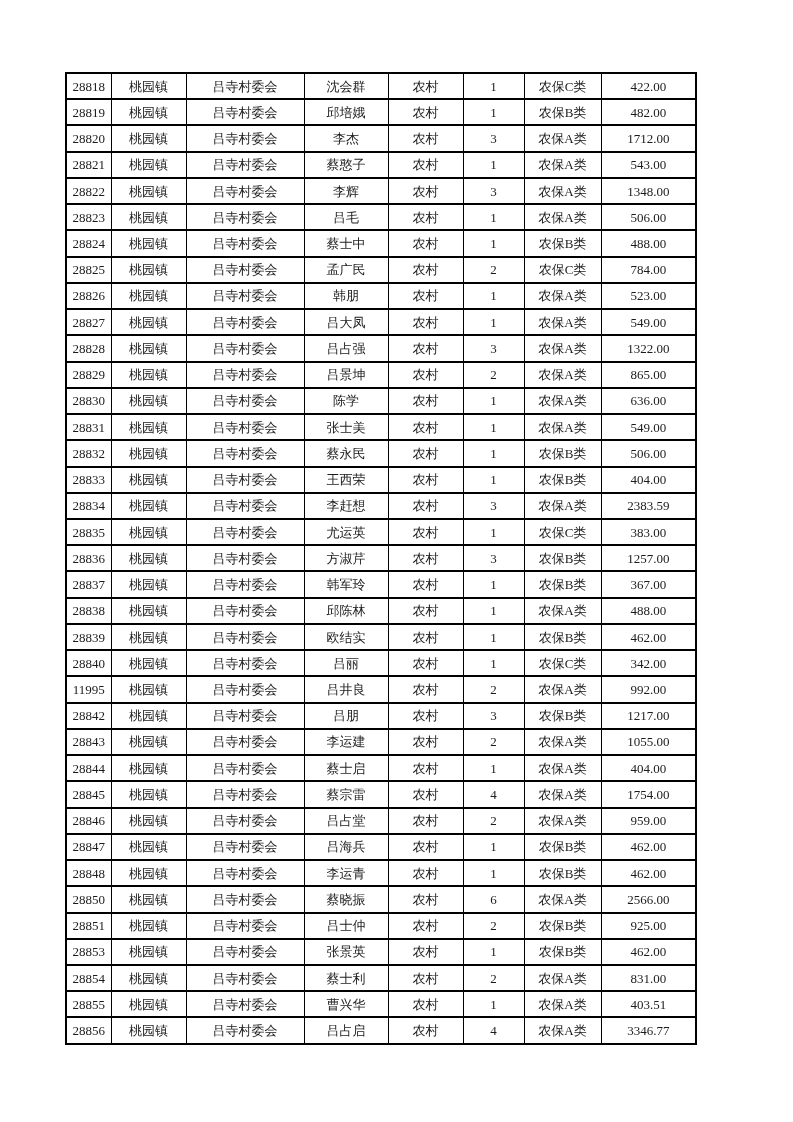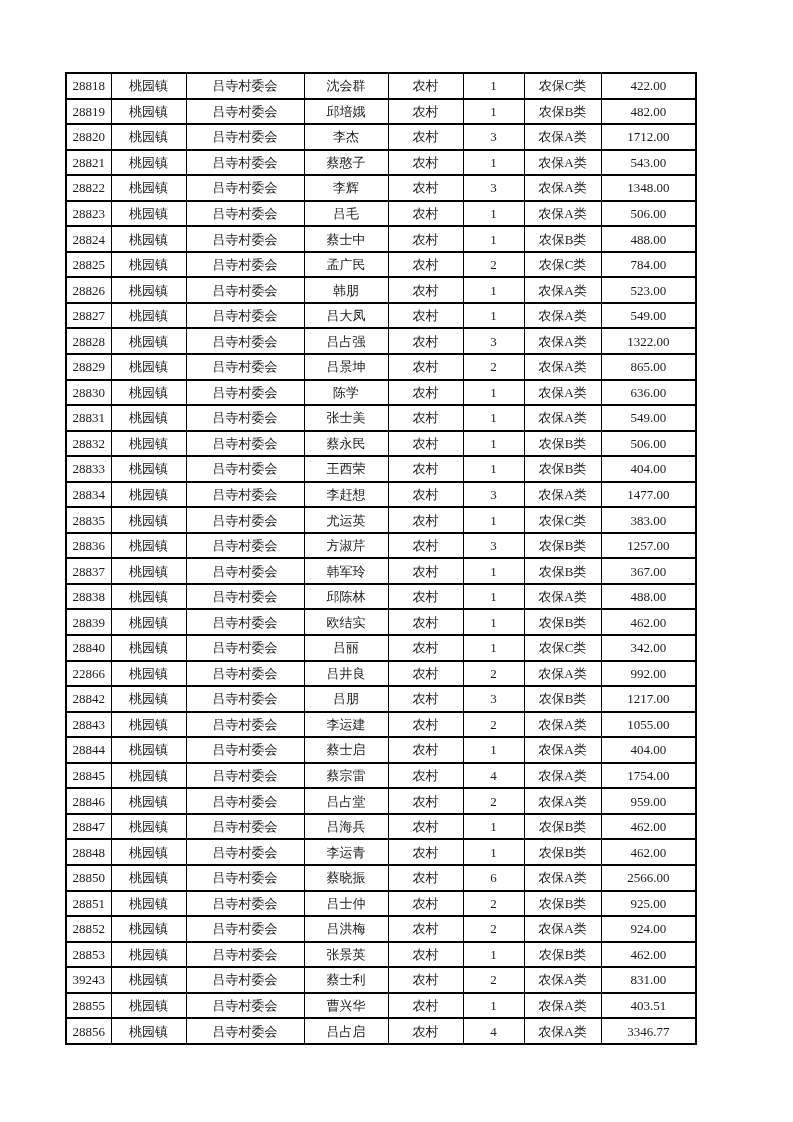--- a/index.html
+++ b/index.html
@@ -225,21 +225,21 @@
           <td>404.00</td>
         </tr>
         <tr>
           <td>28834</td>
           <td>桃园镇</td>
           <td>吕寺村委会</td>
           <td>李赶想</td>
           <td>农村</td>
           <td>3</td>
           <td>农保A类</td>
-          <td>1477.00</td>
+          <td>2383.59</td>
         </tr>
         <tr>
           <td>28835</td>
           <td>桃园镇</td>
           <td>吕寺村委会</td>
           <td>尤运英</td>
           <td>农村</td>
           <td>1</td>
           <td>农保C类</td>
           <td>383.00</td>
@@ -288,21 +288,21 @@
           <td>28840</td>
           <td>桃园镇</td>
           <td>吕寺村委会</td>
           <td>吕丽</td>
           <td>农村</td>
           <td>1</td>
           <td>农保C类</td>
           <td>342.00</td>
         </tr>
         <tr>
-          <td>22866</td>
+          <td>11995</td>
           <td>桃园镇</td>
           <td>吕寺村委会</td>
           <td>吕井良</td>
           <td>农村</td>
           <td>2</td>
           <td>农保A类</td>
           <td>992.00</td>
         </tr>
         <tr>
           <td>28842</td>
@@ -388,41 +388,31 @@
           <td>28851</td>
           <td>桃园镇</td>
           <td>吕寺村委会</td>
           <td>吕士仲</td>
           <td>农村</td>
           <td>2</td>
           <td>农保B类</td>
           <td>925.00</td>
         </tr>
         <tr>
-          <td>28852</td>
-          <td>桃园镇</td>
-          <td>吕寺村委会</td>
-          <td>吕洪梅</td>
-          <td>农村</td>
-          <td>2</td>
-          <td>农保A类</td>
-          <td>924.00</td>
-        </tr>
-        <tr>
           <td>28853</td>
           <td>桃园镇</td>
           <td>吕寺村委会</td>
           <td>张景英</td>
           <td>农村</td>
           <td>1</td>
           <td>农保B类</td>
           <td>462.00</td>
         </tr>
         <tr>
-          <td>39243</td>
+          <td>28854</td>
           <td>桃园镇</td>
           <td>吕寺村委会</td>
           <td>蔡士利</td>
           <td>农村</td>
           <td>2</td>
           <td>农保A类</td>
           <td>831.00</td>
         </tr>
         <tr>
           <td>28855</td>

